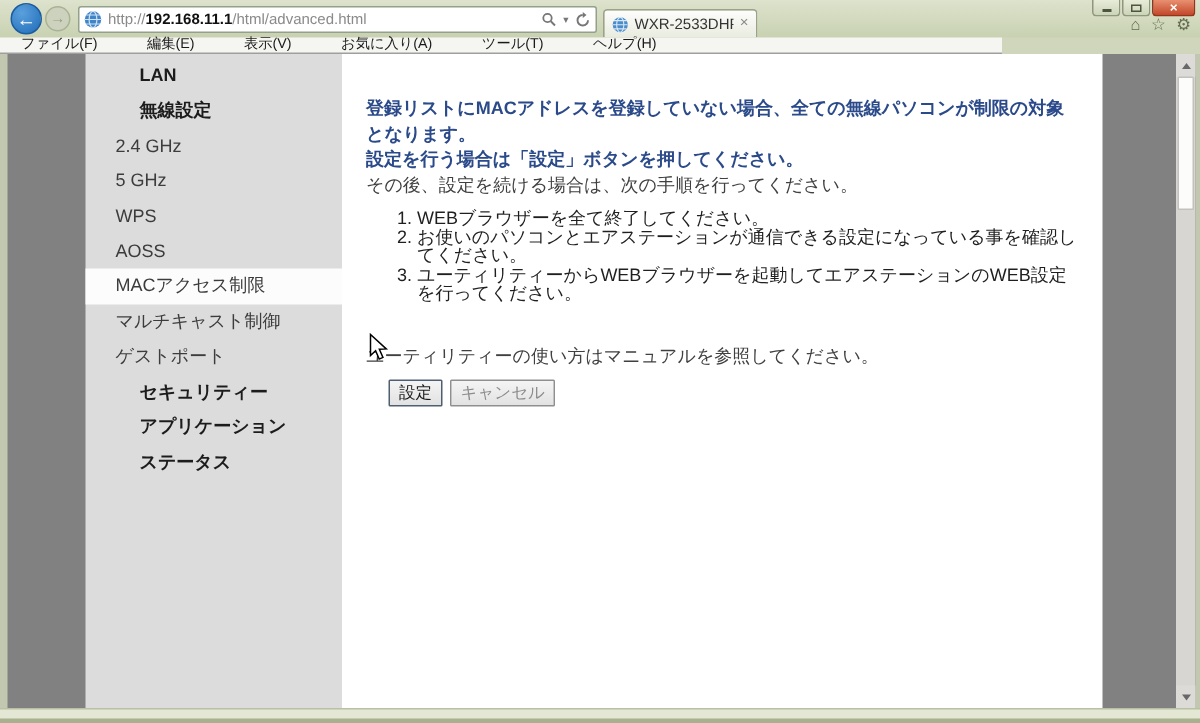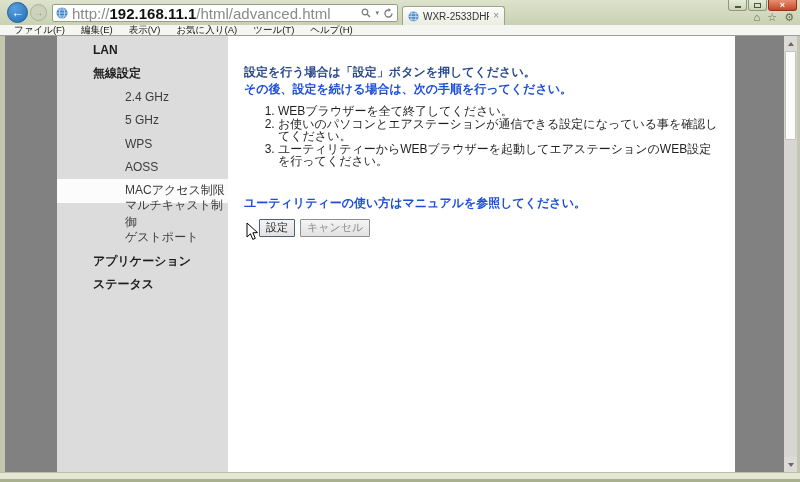--- a/index.html
+++ b/index.html
@@ -13,21 +13,21 @@
   .nav-btn { position:absolute; border-radius:50%; display:flex; align-items:center;
     justify-content:center; }
   .back-btn { left:7px; top:2px; width:21px; height:21px;
     background:radial-gradient(circle at 35% 30%, #5aa0dd, #1f6cb8);
     border:1px solid #1a5c9e; color:#fff; font-size:13px; font-weight:bold; }
   .fwd-btn { left:30px; top:4px; width:17px; height:17px; background:#ccd2bd;
     border:1px solid #aab295; color:#97a084; font-size:10px; }
   .urlbar { position:absolute; left:52px; top:4px; width:346px; height:18px;
     background:#fff; border:1px solid #93a08a; border-radius:2px;
     display:flex; align-items:center; padding:0 3px; }
-  .url-text { font-size:15px; color:#8a8a8a; white-space:nowrap; overflow:hidden;
+  .url-text { font-size:10px; color:#8a8a8a; white-space:nowrap; overflow:hidden;
     flex:1; margin-left:4px; }
   .url-text b { color:#111; font-weight:bold; }
   .url-controls { display:flex; align-items:center; gap:4px; color:#777; }
   .caret { font-size:7px; color:#777; }
   .tab { position:absolute; left:402px; top:6px; width:103px; height:19px;
     background:linear-gradient(#fdfdfc,#e9ecdf); border:1px solid #9aa389;
     border-bottom:none; border-radius:3px 3px 0 0; display:flex; align-items:center;
     padding:0 5px; gap:4px; }
   .tab-title { font-size:10px; color:#333; white-space:nowrap; overflow:hidden; flex:1; }
   .tab-close { font-size:10px; color:#8a8a8a; line-height:10px; }
@@ -37,46 +37,46 @@
     display:flex; align-items:center; justify-content:center; }
   .wc.min,.wc.max { width:19px; }
   .wc.close { width:29px; background:linear-gradient(#e89070,#c3472a);
     border-color:#93341d; color:#fff; font-size:9px; font-weight:bold; line-height:9px; }
   .minbar { width:6px; height:2px; background:#4e553f; margin-top:3px; }
   .maxbox { width:7px; height:5px; border:1.5px solid #4e553f; }
   .chrome-icons { position:absolute; right:6px; top:11px; display:flex; gap:7px;
     color:#646c52; font-size:11px; line-height:12px; }
 
   
-  .menubar { position:absolute; left:0; top:25px; width:800px; height:11px;
+  .menubar { position:absolute; left:0; top:25px; width:668px; height:11px;
     background:#f5f5f1; border-bottom:1px solid #9f9f9f; display:flex;
-    align-items:center; padding-left:6px; }
+    align-items:center; padding-left:6px;gap:17px; }
   .menu-item { font-size:9.5px; color:#1a1a1a; padding:0 8px; line-height:10px; }
 
   
   .page { position:absolute; left:0; top:36px; width:800px; height:436px;
     background:#818181; }
   .win-border-left { position:absolute; left:0; top:0; width:5px; height:436px;
     background:#c2c8b0; }
   .win-border-right { position:absolute; left:797px; top:0; width:3px; height:436px;
     background:#c2c8b0; }
 
   
   .sidebar { position:absolute; left:57px; top:0; width:171px; height:436px;
     background:#dcdcdc; padding-top:2px; }
   .side-item { height:23.5px; display:flex; align-items:center; font-size:12px;
     color:#1c1c1c; font-weight:bold; padding-left:36px; cursor:default; }
-  .side-item.lvl2 { font-weight:normal; color:#3c3c3c; padding-left:68px; }
+  .side-item.lvl2 { font-weight:normal; color:#3c3c3c; padding-left:20px; }
   .side-item.selected { background:#fcfcfc; }
 
   
   .content { position:absolute; left:228px; top:0; width:507px; height:436px;
     background:#ffffff; padding:28px 14px 0 16px; }
   .navy { color:#2b4a8a; font-weight:bold; font-size:12px; line-height:17px; }
-  .dark { color:#1d4ed8; font-weight:bold; font-size:12px; line-height:17px; }
+  .dark { color:#404040; font-weight:normal; font-size:12px; line-height:17px; }
   .intro { margin-bottom:19px; }
   .steps { margin:7px 0 0 0; padding-left:34px; list-style:decimal; }
   .steps li { font-size:12px; line-height:12.5px; color:#1f1f1f; }
   .note { margin-top:27px; }
   .btn-row { margin-top:7px; display:flex; gap:5px;padding-left:15px; }
   .btn { font-family:inherit; font-size:11px; height:18px; padding:0 6px;
     background:linear-gradient(#f4f4f4,#e2e2e2); border:1px solid #8f8f8f;
     color:#1a1a1a; border-radius:1px; }
   .btn.primary { border:1px solid #4f5f72; }
   .btn.secondary { color:#8c8c8c; }
@@ -188,25 +188,27 @@
     <nav class="sidebar">
       <div class="side-item lvl1">LAN</div>
       <div class="side-item lvl1">無線設定</div>
       <div class="side-item lvl2">2.4 GHz</div>
       <div class="side-item lvl2">5 GHz</div>
       <div class="side-item lvl2">WPS</div>
       <div class="side-item lvl2">AOSS</div>
       <div class="side-item lvl2 selected">MACアクセス制限</div>
       <div class="side-item lvl2">マルチキャスト制御</div>
       <div class="side-item lvl2">ゲストポート</div>
+      <div class="side-item lvl1">セキュリティー</div>
       <div class="side-item lvl1">アプリケーション</div>
       <div class="side-item lvl1">ステータス</div>
     </nav>
 
     <main class="content">
+      <p class="navy">登録リストにMACアドレスを登録していない場合、全ての無線パソコンが制限の対象となります。</p>
       <p class="navy">設定を行う場合は「設定」ボタンを押してください。</p>
       <p class="dark">その後、設定を続ける場合は、次の手順を行ってください。</p>
       <ol class="steps">
         <li>WEBブラウザーを全て終了してください。</li>
         <li>お使いのパソコンとエアステーションが通信できる設定になっている事を確認してください。</li>
         <li>ユーティリティーからWEBブラウザーを起動してエアステーションのWEB設定を行ってください。</li>
       </ol>
       <p class="dark note">ユーティリティーの使い方はマニュアルを参照してください。</p>
       <div class="btn-row">
         <button class="btn primary">設定</button>

